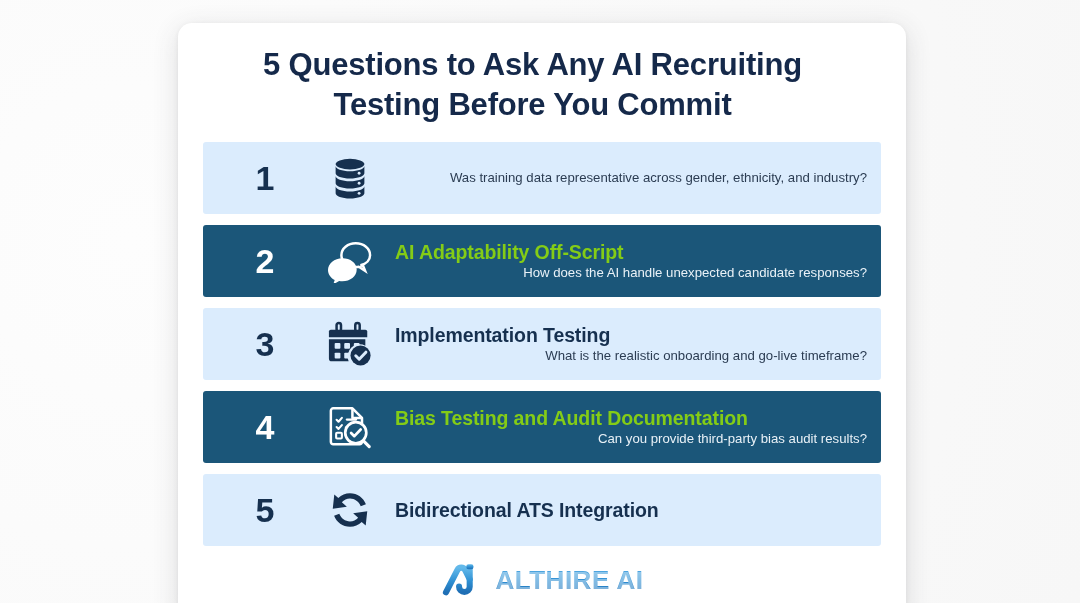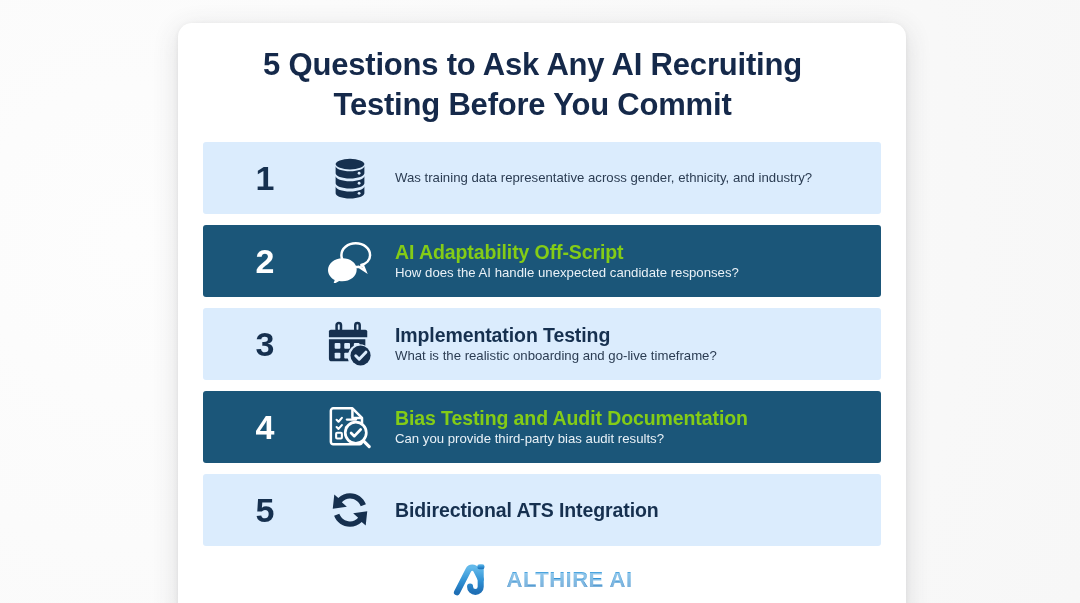--- a/index.html
+++ b/index.html
@@ -102,37 +102,38 @@
   }
   .row-title {
     font-size: 19.5px;
     font-weight: bold;
     line-height: 1.1;
     letter-spacing: -0.1px;
   }
   .row-sub {
     font-size: 13.2px;
     line-height: 1.2;
+    text-align: right;
   }
   .row.light .row-title { color: #16304f; }
   .row.light .row-sub   { color: #2b3c52; }
   .row.dark  .row-title { color: #84cc16; }
   .row.dark  .row-sub   { color: #e9f1f7; }
 
   
   .footer {
     margin-top: 15px;
     display: flex;
     align-items: center;
     justify-content: center;
     gap: 9px;
   }
   .logo-mark { display: block; }
   .logo-word {
-    font-size: 22px;
+    font-size: 26px;
     font-weight: bold;
     letter-spacing: 0.5px;
     background: linear-gradient(180deg, #5fb4e8 0%, #2e8ed2 52%, #1f6fb5 100%);
     -webkit-background-clip: text;
     background-clip: text;
     color: transparent;
     -webkit-text-fill-color: transparent;
     text-shadow: 0 1px 0 rgba(255,255,255,0.4);
     text-decoration: underline;
   }

